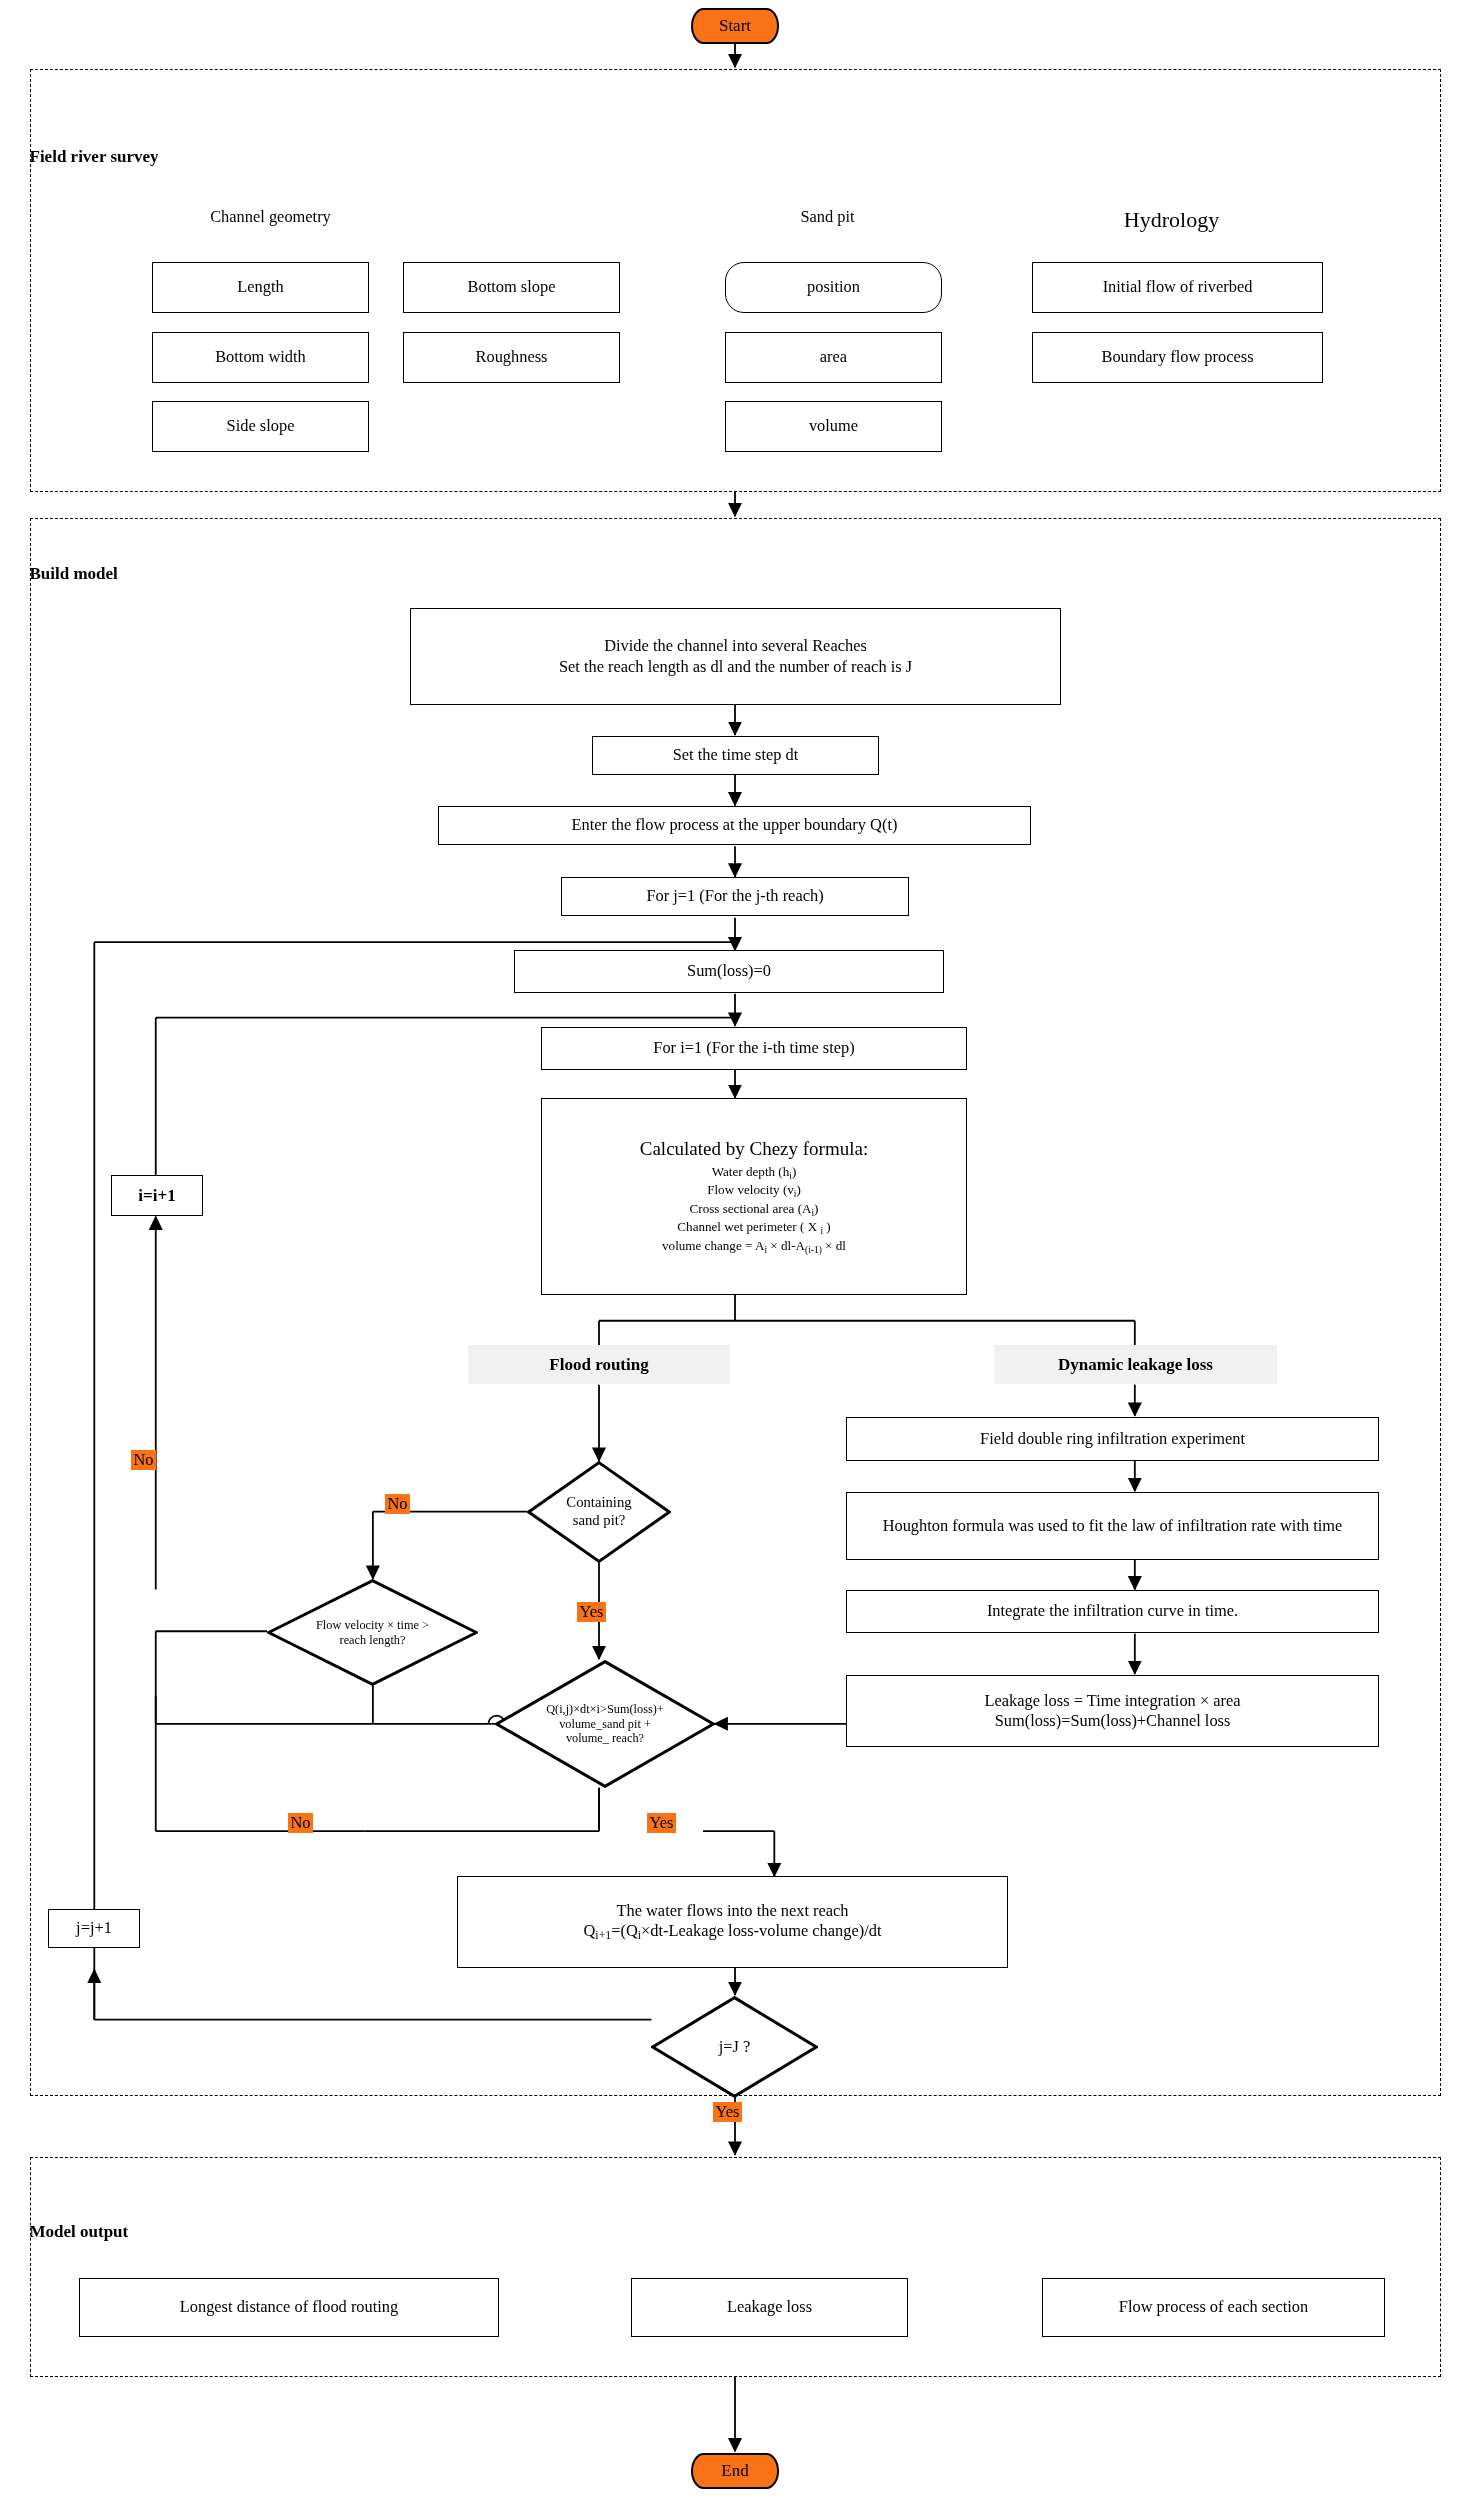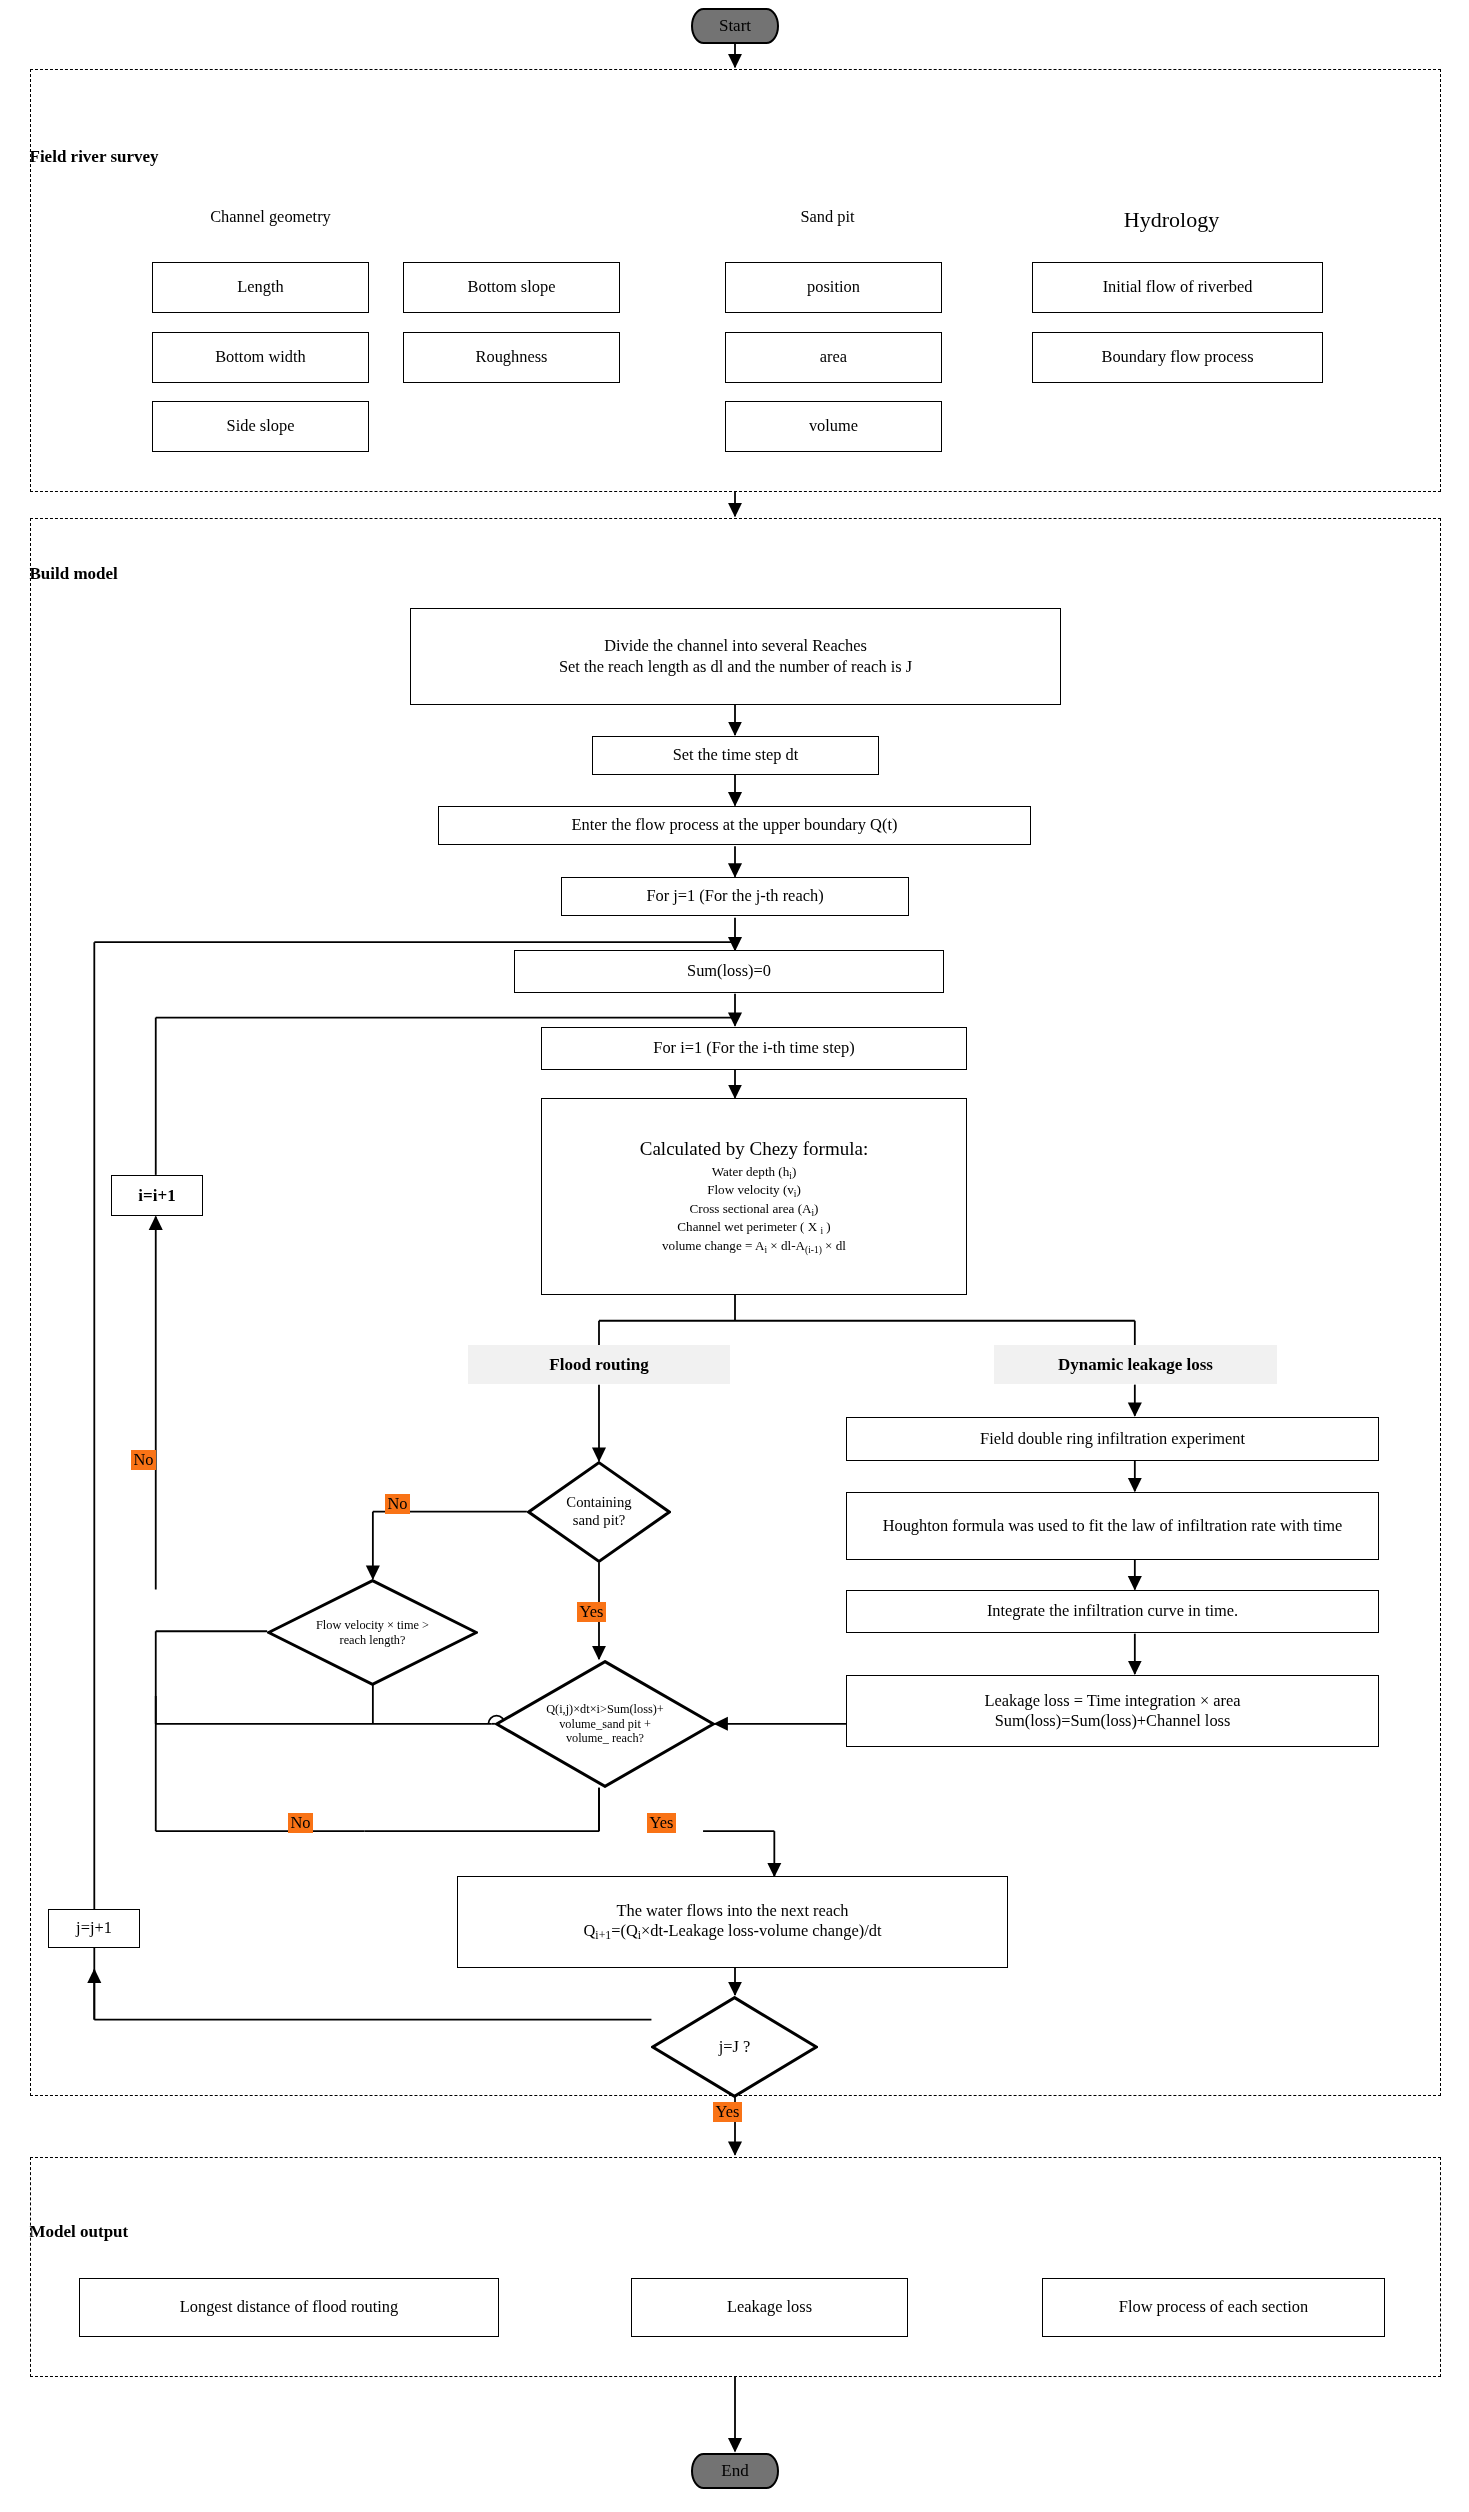--- a/index.html
+++ b/index.html
@@ -28,21 +28,21 @@
     position:absolute;box-sizing:border-box;border:1.6px solid #000;
     background:#fff;display:flex;align-items:center;justify-content:center;
     text-align:center;font-family:"Liberation Serif",serif;color:#000;
     line-height:1.25;padding:1.6px 4.9px;
   }
   .box .multi{display:block;}
 
   
   .term{
     position:absolute;box-sizing:border-box;border:2px solid #000;
-    background:#737373;display:flex;align-items:center;justify-content:center;
+    background:#f97316;display:flex;align-items:center;justify-content:center;
     border-radius:19.7px/28px;font-family:"Liberation Serif",serif;color:#000;
   }
 
   
   .dia{position:absolute;}
   .dia .dshape{position:absolute;left:0;top:0;width:100%;height:100%;}
   .dia .dtext{
     position:absolute;left:0;top:0;width:100%;height:100%;
     display:flex;align-items:center;justify-content:center;text-align:center;
     font-family:"Liberation Serif",serif;color:#000;line-height:1.2;
@@ -166,21 +166,21 @@
   <div class="grp-title" style="left:123px;top:207px;width:295px;font-size:16.4px;">Channel geometry</div>
   <div class="grp-title" style="left:721px;top:207px;width:213px;font-size:16.4px;">Sand pit</div>
   <div class="grp-title" style="left:1057px;top:207px;width:229px;font-size:22px;">Hydrology</div>
 
   <div class="box" style="left:152px;top:262px;width:217px;height:51px;font-size:16.4px;">Length</div>
   <div class="box" style="left:403px;top:262px;width:217px;height:51px;font-size:16.4px;">Bottom slope</div>
   <div class="box" style="left:152px;top:332px;width:217px;height:51px;font-size:16.4px;">Bottom width</div>
   <div class="box" style="left:403px;top:332px;width:217px;height:51px;font-size:16.4px;">Roughness</div>
   <div class="box" style="left:152px;top:401px;width:217px;height:51px;font-size:16.4px;">Side slope</div>
 
-  <div class="box" style="left:725px;top:262px;width:217px;height:51px;font-size:16.4px;">position</div>
+  <div class="box" style="left:725px;top:262px;width:217px;height:51px;font-size:16.4px;border-radius:19px;">position</div>
   <div class="box" style="left:725px;top:332px;width:217px;height:51px;font-size:16.4px;">area</div>
   <div class="box" style="left:725px;top:401px;width:217px;height:51px;font-size:16.4px;">volume</div>
 
   <div class="box" style="left:1032px;top:262px;width:291px;height:51px;font-size:16.4px;">Initial flow of riverbed</div>
   <div class="box" style="left:1032px;top:332px;width:291px;height:51px;font-size:16.4px;">Boundary flow process</div>
 
   <div class="section" style="left:29.5px;top:518px;width:1411px;height:1578px;"></div>
   <div class="sec-title" style="left:29.5px;top:564px;width:1411px;font-size:17px;">Build model</div>
 
   <div class="box" style="left:410px;top:608px;width:651px;height:97px;font-size:16.4px;flex-direction:column;">

